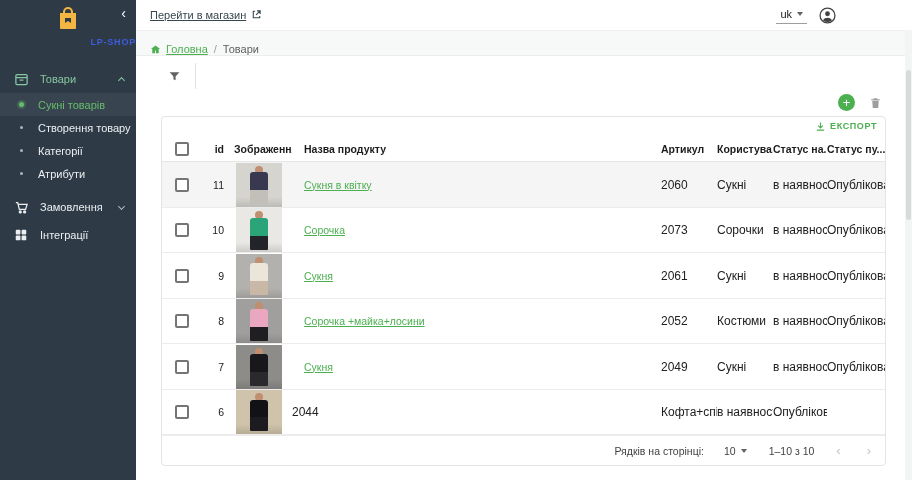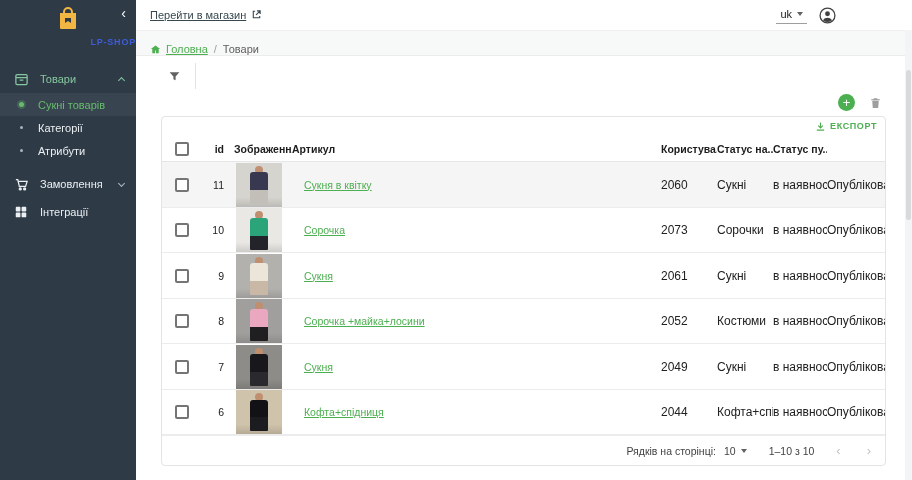--- a/index.html
+++ b/index.html
@@ -68,21 +68,21 @@
   .checkbox { width:14px; height:14px; border:2px solid #757575; border-radius:2px; background:#fff; cursor:pointer; }
   .c-id { text-align:right; padding-right:2px; }
   .c-img { display:flex; justify-content:center; }
   .thumb { width:46px; height:44px; position:relative; overflow:hidden; background:#ccc; }
   .thumb-figure { position:absolute; left:30%; top:22%; width:40%; height:72%; border-radius:3px 3px 1px 1px; }
   .thumb-head { position:absolute; left:42%; top:7%; width:8px; height:8px; border-radius:50%; background:#bf8f6f; }
   .c-name { padding-left:12px; }
   .name-link { color:#4caf50; text-decoration:underline; cursor:pointer;margin-top:40px; }
   .c-sku, .c-cat, .c-stock, .c-pub { font-size:12px; }
   .tfoot { margin-top:auto; height:30px; display:flex; align-items:center; justify-content:flex-end; gap:22px; padding-right:14px; font-size:10.5px; color:#424242; border-top:1px solid #ececec; }
-  .rpp { display:flex; align-items:flex-end; gap:8px; }
+  .rpp { display:flex; align-items:flex-end; gap:20px; }
   .rpp-select { display:flex; align-items:center; gap:5px; cursor:pointer; }
   .pager { display:flex; gap:26px; color:#c4c4c4; font-size:13px; }
   .pg-chev { cursor:default; }
 
   
   .scrollbar { position:absolute; right:0; top:30px; width:7px; height:450px; background:#f3f4f5; }
   .scroll-thumb { position:absolute; left:1px; top:40px; width:5px; height:150px; border-radius:3px; background:#d8dadc; }
   .status-stub { position:absolute; left:3px; bottom:0; width:54px; height:8px; background:#fff; border:1px solid #8a8a8a; border-bottom:none; display:flex; align-items:center; }
   .status-stub i { display:block; width:10px; height:2px; background:#9e9e9e; margin-left:3px; }
 </style>
@@ -111,20 +111,26 @@
           </svg>
       </span>
       <span class="ml">Товари</span>
       <span class="chev chev-up chev-color"></span>
     </div>
     <div class="submenu-row active">
       <span class="bullet">
           <span class="dot-active"></span>
         </span>
       <span class="sl">Сукні товарів</span>
+    </div>
+    <div class="submenu-row">
+      <span class="bullet">
+          <span class="dot"></span>
+        </span>
+      <span class="sl">Створення товару</span>
     </div>
     <div class="submenu-row">
       <span class="bullet">
           <span class="dot"></span>
         </span>
       <span class="sl">Категорії</span>
     </div>
     <div class="submenu-row">
       <span class="bullet">
           <span class="dot"></span>
@@ -223,20 +229,21 @@
         <span>ЕКСПОРТ</span>
       </span>
     </div>
 
     <div class="tgrid thead">
       <div class="cell c-check">
           <span class="checkbox"></span>
         </div>
       <div class="cell c-id">id</div>
       <div class="cell" style="padding-left:8px">Зображення</div>
+      <div class="cell c-name">Назва продукту</div>
       <div class="cell">Артикул</div>
       <div class="cell">Користува...</div>
       <div class="cell">Статус на...</div>
       <div class="cell">Статус пу...</div>
     </div>
 
     <div class="tgrid trow hl">
       <div class="cell c-check">
           <span class="checkbox"></span>
         </div>
@@ -330,21 +337,20 @@
       <div class="cell c-check">
           <span class="checkbox"></span>
         </div>
       <div class="cell c-id">6</div>
       <div class="cell c-img">
           <span class="thumb" style="background: linear-gradient(rgb(207, 195, 171) 0%, rgb(207, 195, 171) 78%, rgba(0, 0, 0, 0.12) 100%), rgb(207, 195, 171);">
             <span class="thumb-head"></span>
             <span class="thumb-figure" style="background: linear-gradient(rgb(18, 18, 22) 0%, rgb(18, 18, 22) 55%, rgb(28, 28, 32) 55%, rgb(28, 28, 32) 100%);"></span>
           </span>
         </div>
-      <div class="cell c-name"><a class="name-link">Кофта+спідниця</a></div>
       <div class="cell c-sku">2044</div>
       <div class="cell c-cat">Кофта+спідниці</div>
       <div class="cell c-stock">в наявності</div>
       <div class="cell c-pub">Опубліковано</div>
     </div>
 
     <div class="tfoot">
       <div class="rpp">
         <span>Рядків на сторінці:</span>
         <span class="rpp-select">

